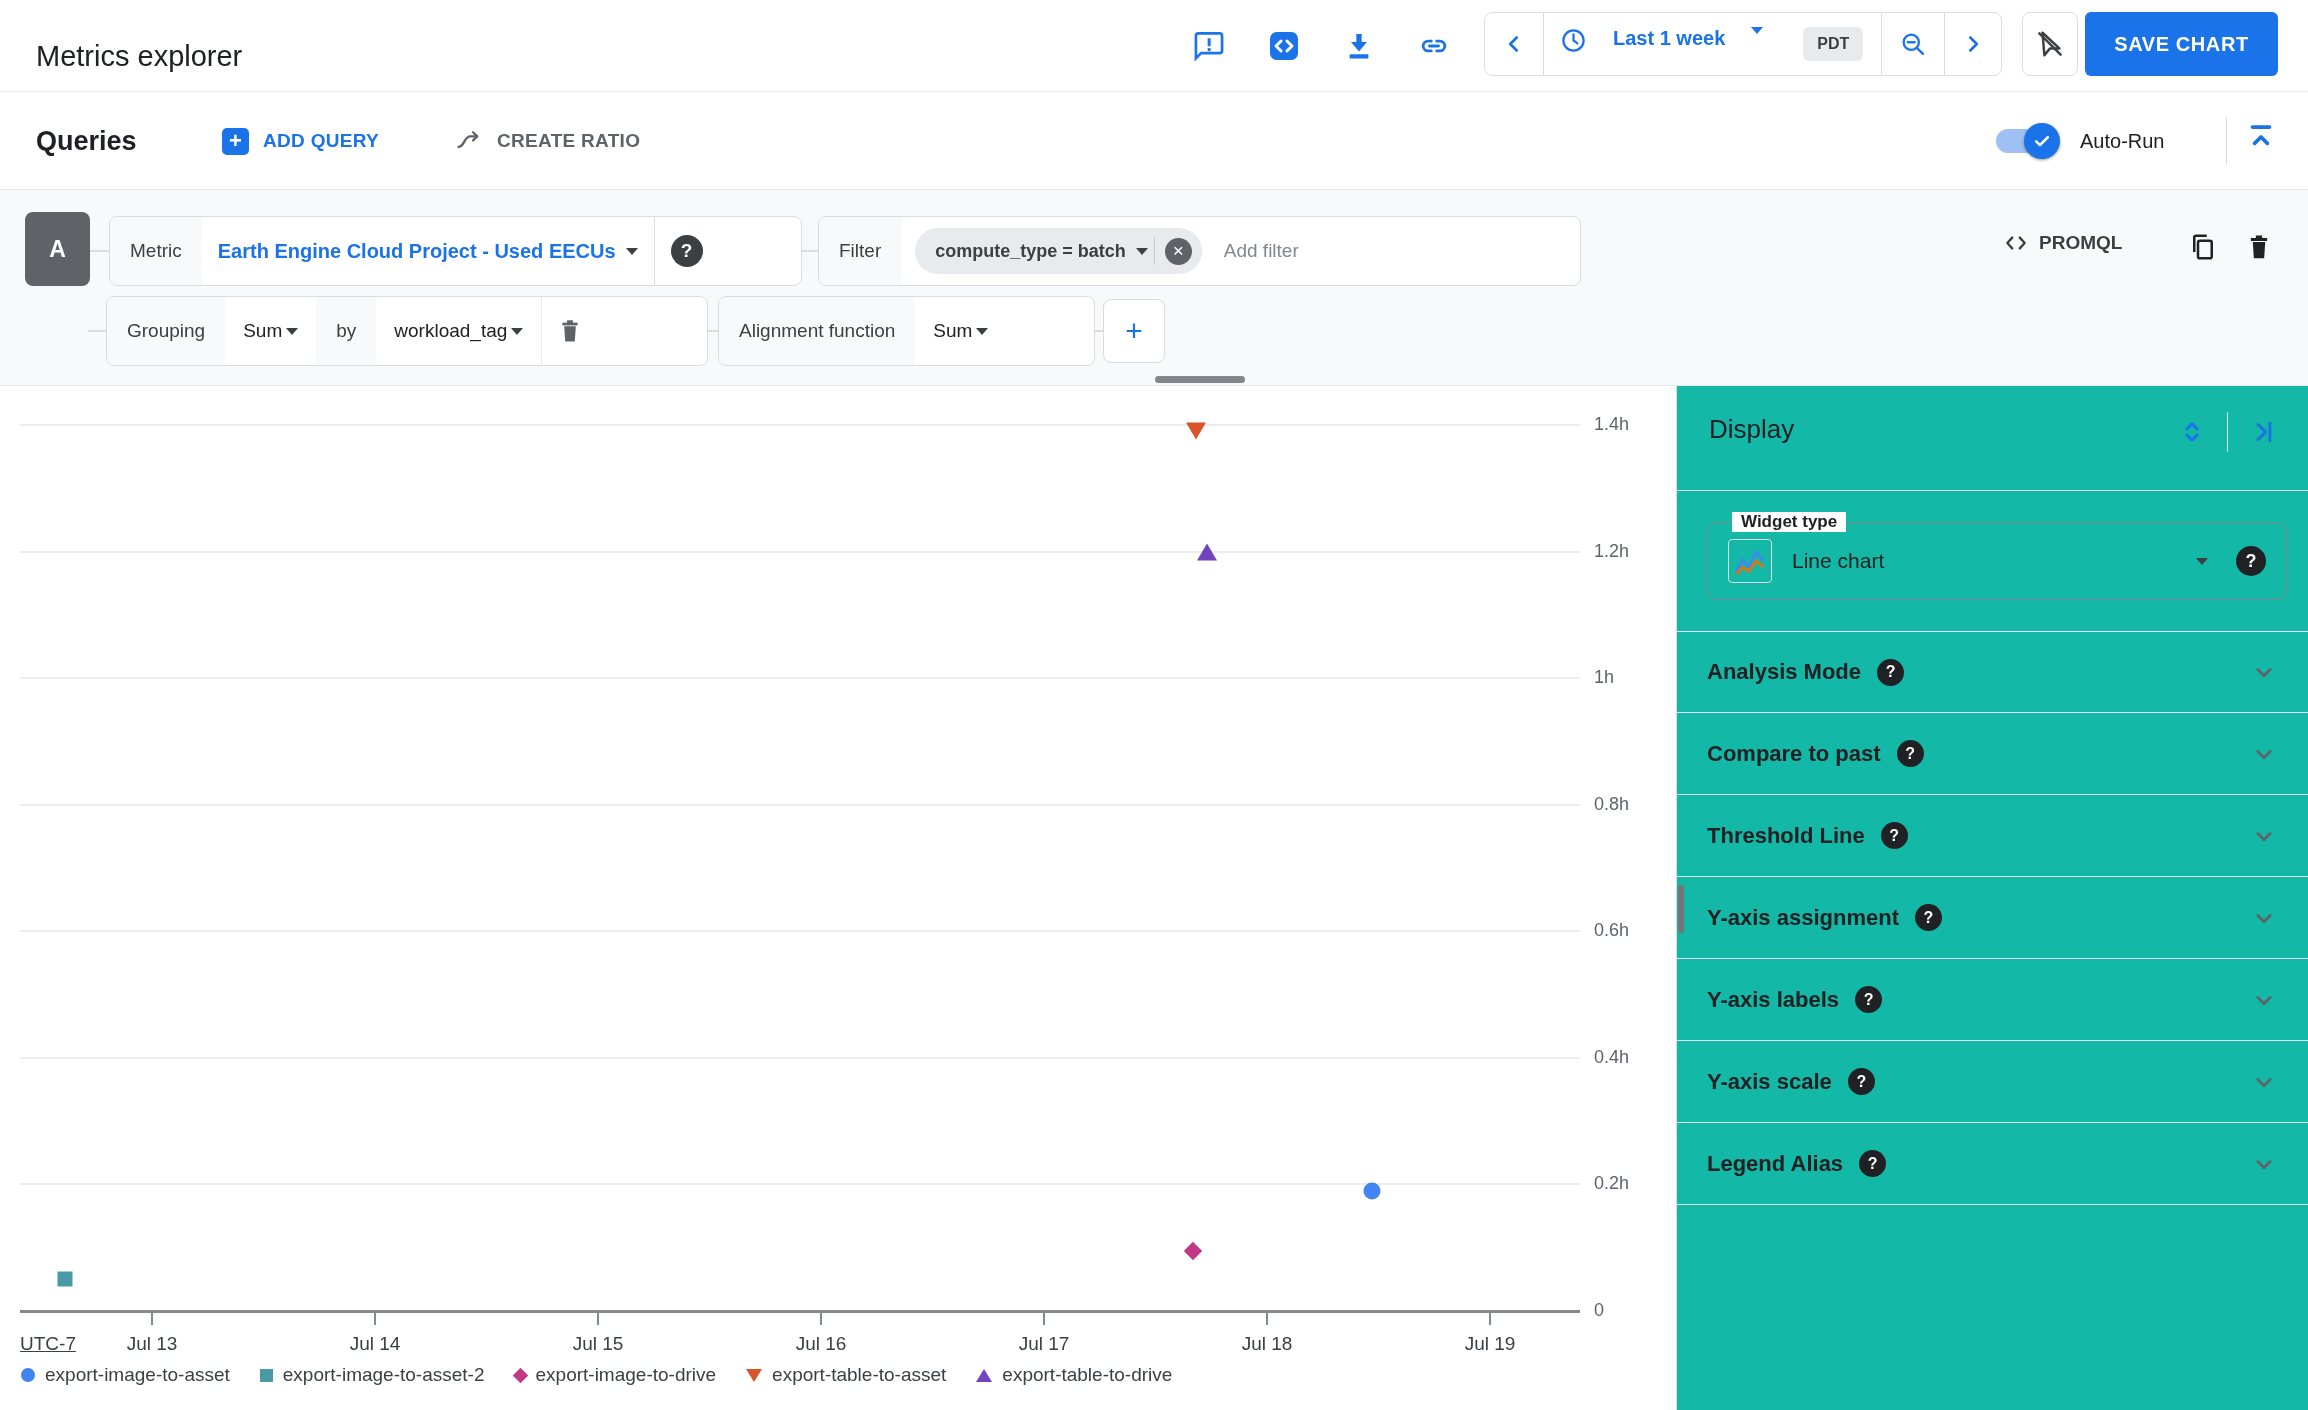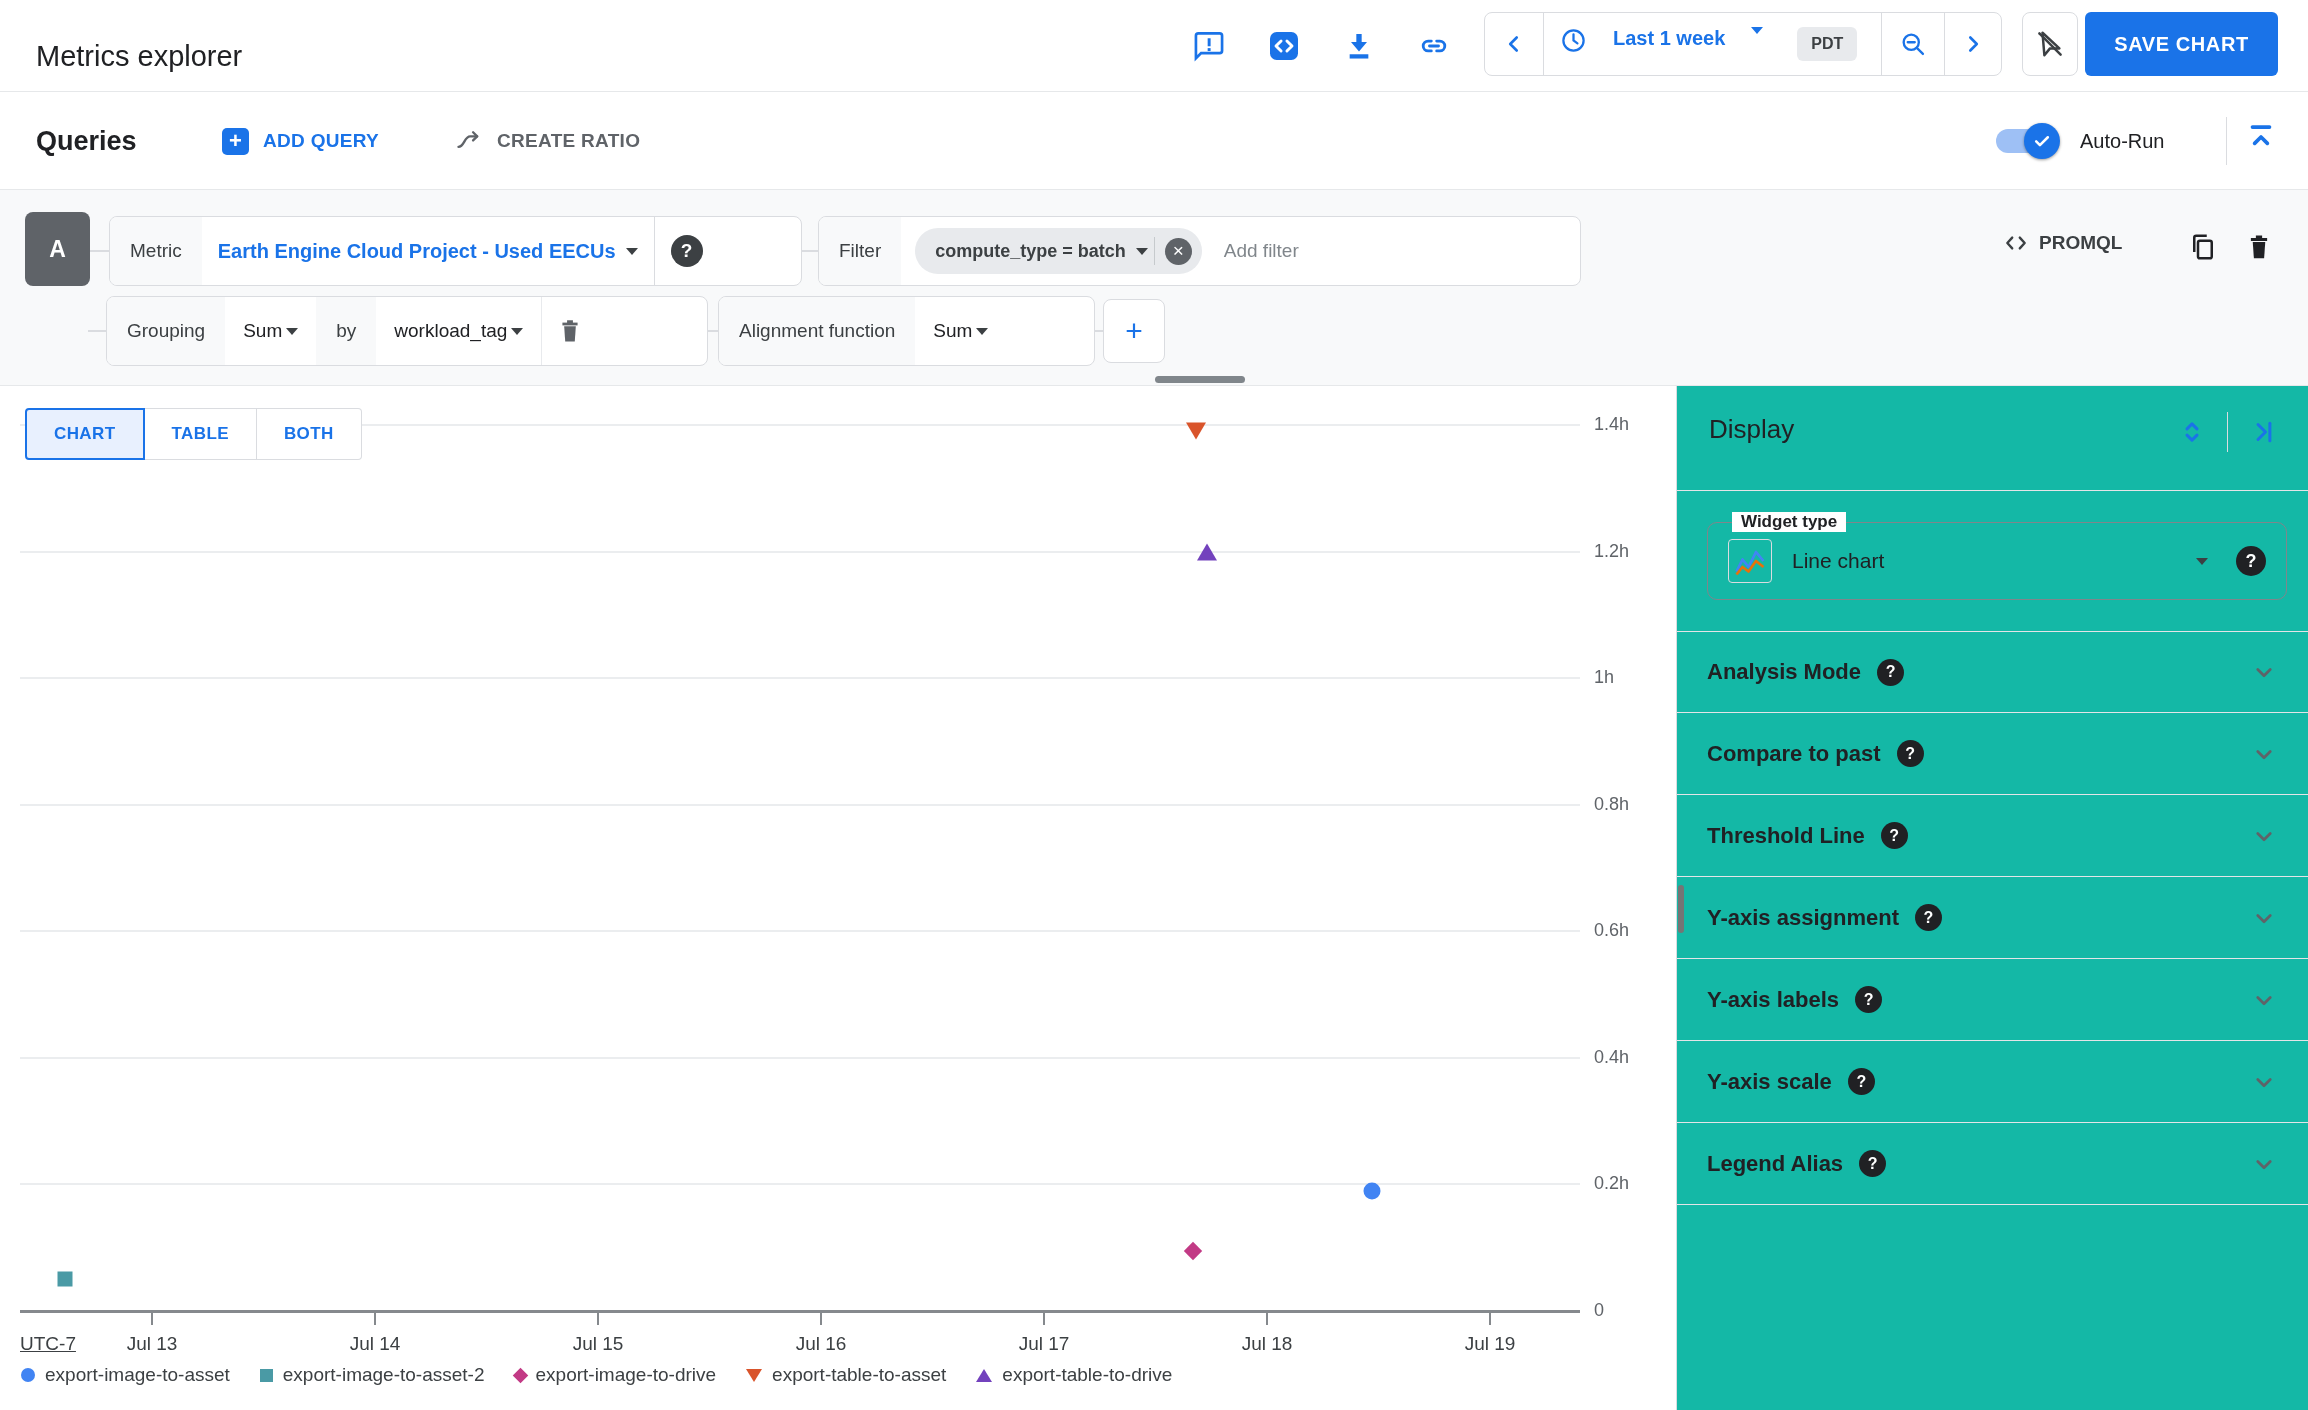--- a/index.html
+++ b/index.html
@@ -12,21 +12,21 @@
   .hdr-icons { position:absolute; left:1192px; top:0; height:92px; display:flex; align-items:center; gap:41px; }
   .icon-btn { width:34px; height:34px; display:flex; align-items:center; justify-content:center; cursor:pointer; }
   #time-group { position:absolute; left:1484px; top:12px; width:518px; height:64px; border:1px solid #dadce0; border-radius:8px; display:flex; align-items:center; background:#fff; }
   .vdiv { width:1px; height:100%; background:#dadce0; }
   .vdiv-s { width:1px; height:48px; background:#dadce0; }
   .tg-btn { height:100%; display:flex; align-items:center; justify-content:center; cursor:pointer; }
   #time-main { flex:1; display:flex; align-items:flex-start; padding:0 16px; gap:26px; cursor:pointer; }
   #time-label { color:#1a73e8; font-size:20px; font-weight:bold; }
   .caret-b { width:0; height:0; border-left:6px solid transparent; border-right:6px solid transparent; border-top:7px solid #1a73e8; }
   .caret-d { width:0; height:0; border-left:6px solid transparent; border-right:6px solid transparent; border-top:7px solid #3c4043; }
-  #tz-badge { background:#e8eaed; color:#3c4043; font-size:16px; font-weight:bold; border-radius:6px; padding:8px 14px; margin-left:8px; }
+  #tz-badge { background:#e8eaed; color:#3c4043; font-size:16px; font-weight:bold; border-radius:6px; padding:8px 14px; margin-left:14px; }
   #norefresh { position:absolute; left:2022px; top:12px; width:56px; height:64px; border:1px solid #dadce0; border-radius:8px; display:flex; align-items:center; justify-content:center; cursor:pointer; }
   #save-btn { position:absolute; left:2085px; top:12px; width:193px; height:64px; background:#1a73e8; color:#fff; border:none; border-radius:6px; font-size:20px; font-weight:bold; letter-spacing:.6px; font-family:inherit; cursor:pointer; }
 
   
   #queries-bar { position:absolute; left:0; top:92px; width:2308px; height:98px; background:#fff; border-bottom:1px solid #e6e8ea; }
   #queries-title { position:absolute; left:36px; top:0; height:98px; display:flex; align-items:center; font-size:27px; font-weight:bold; }
   .txt-btn { position:absolute; top:0; height:98px; display:flex; align-items:center; gap:14px; cursor:pointer; font-size:19px; font-weight:bold; letter-spacing:.3px; }
   #add-query { left:222px; color:#1a73e8; }
   #plus-sq { width:27px; height:27px; background:#1a73e8; border-radius:5px; color:#fff; display:flex; align-items:center; justify-content:center; font-size:22px; font-weight:bold; }
   #create-ratio { left:455px; color:#5f6368; }
@@ -293,25 +293,20 @@
         <span class="caret-d"></span>
     </div>
   </div>
   <div class="conn" style="left:1095px;top:140px;width:8px"></div>
   <div id="plus-btn">+</div>
 
   <div id="drag-handle"></div>
 </div>
 
 <div id="chart-area">
-  <div id="view-tabs">
-    <div class="vtab sel">CHART</div>
-    <div class="vtab">TABLE</div>
-    <div class="vtab">BOTH</div>
-  </div>
   <div id="plot">
       <div class="gridline" style="left: 20px; width: 1560px; top: 38px;"></div>
       <div class="ylab" style="left: 1594px; top: 28px;">1.4h</div>
       <div class="gridline" style="left: 20px; width: 1560px; top: 164.571px;"></div>
       <div class="ylab" style="left: 1594px; top: 154.571px;">1.2h</div>
       <div class="gridline" style="left: 20px; width: 1560px; top: 291.143px;"></div>
       <div class="ylab" style="left: 1594px; top: 281.143px;">1h</div>
       <div class="gridline" style="left: 20px; width: 1560px; top: 417.714px;"></div>
       <div class="ylab" style="left: 1594px; top: 407.714px;">0.8h</div>
       <div class="gridline" style="left: 20px; width: 1560px; top: 544.286px;"></div>

